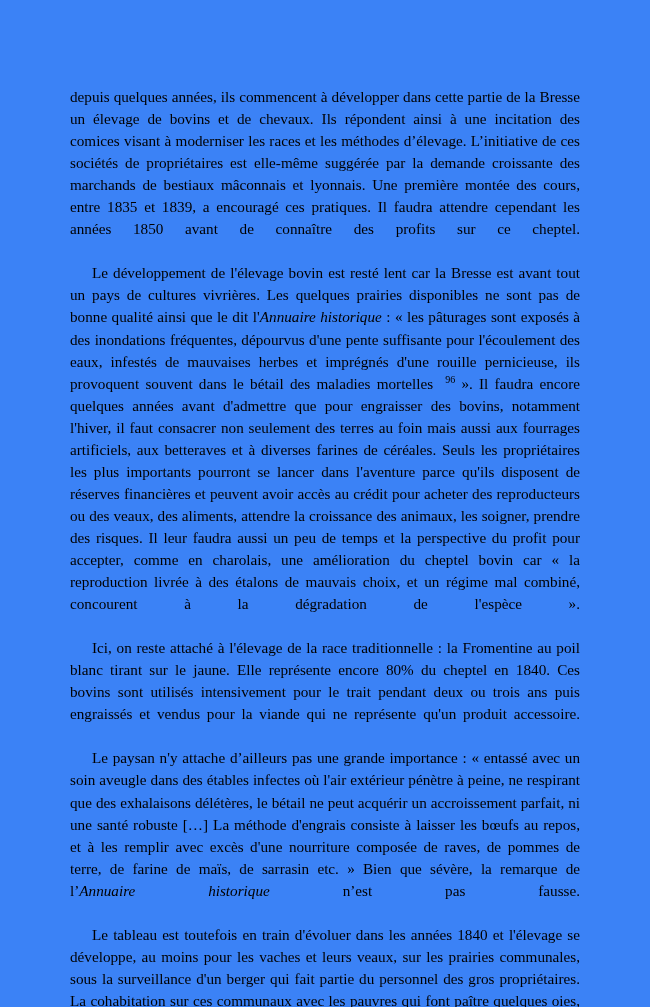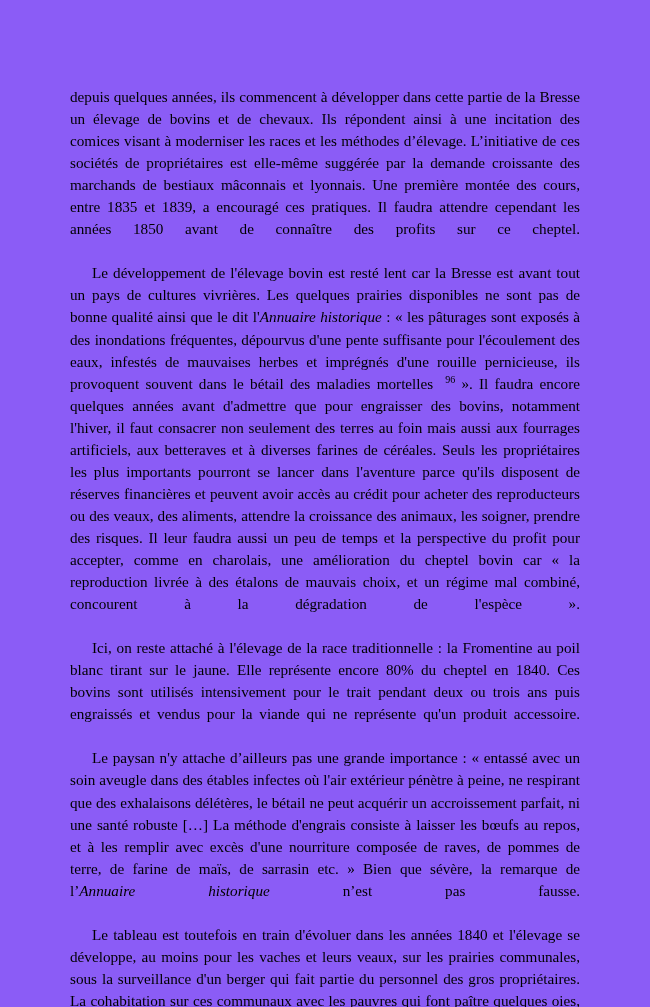--- a/index.html
+++ b/index.html
@@ -17,21 +17,21 @@
     color: #000000;
     -webkit-font-smoothing: antialiased;
   }
 
   .page {
     position: absolute;
     left: 0;
     top: 0;
     width: 650px;
     height: 1007px;
-    background: #8b5cf6;
+    background: #3b82f6;
   }
 
   .text-block {
     position: absolute;
     left: 70px;
     top: 86px;
     width: 510px;
   }
 
   p.para {

